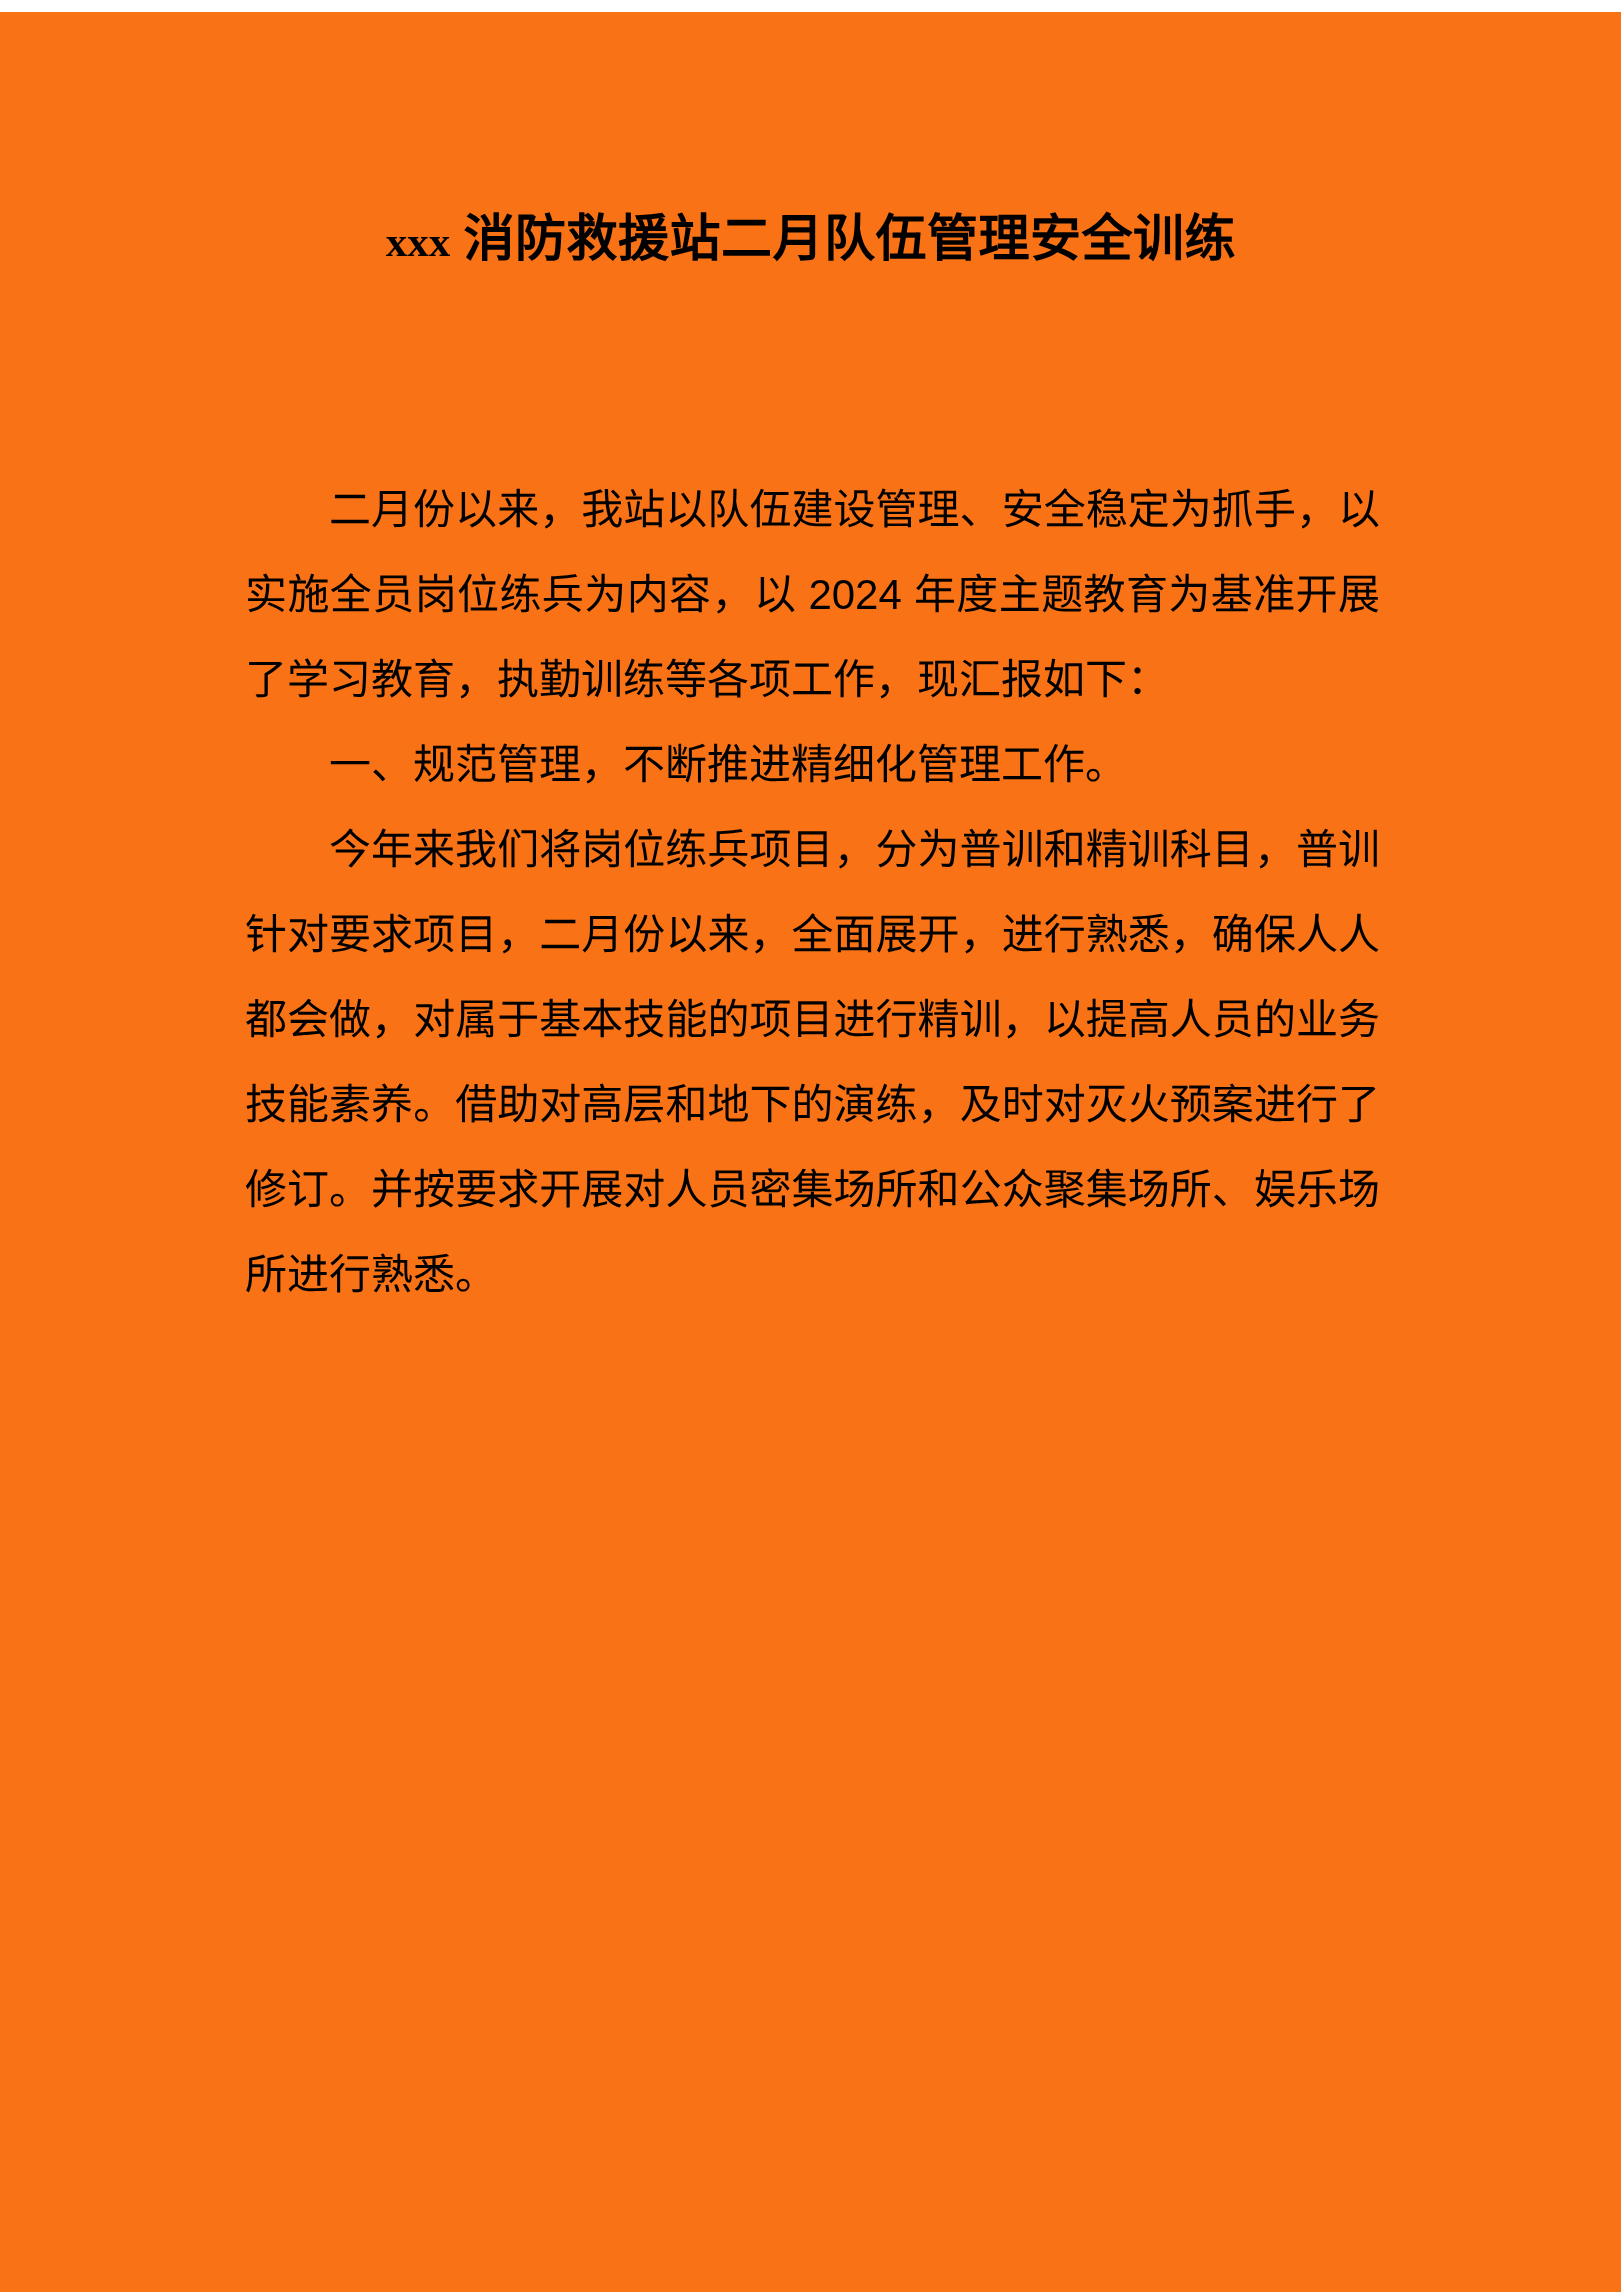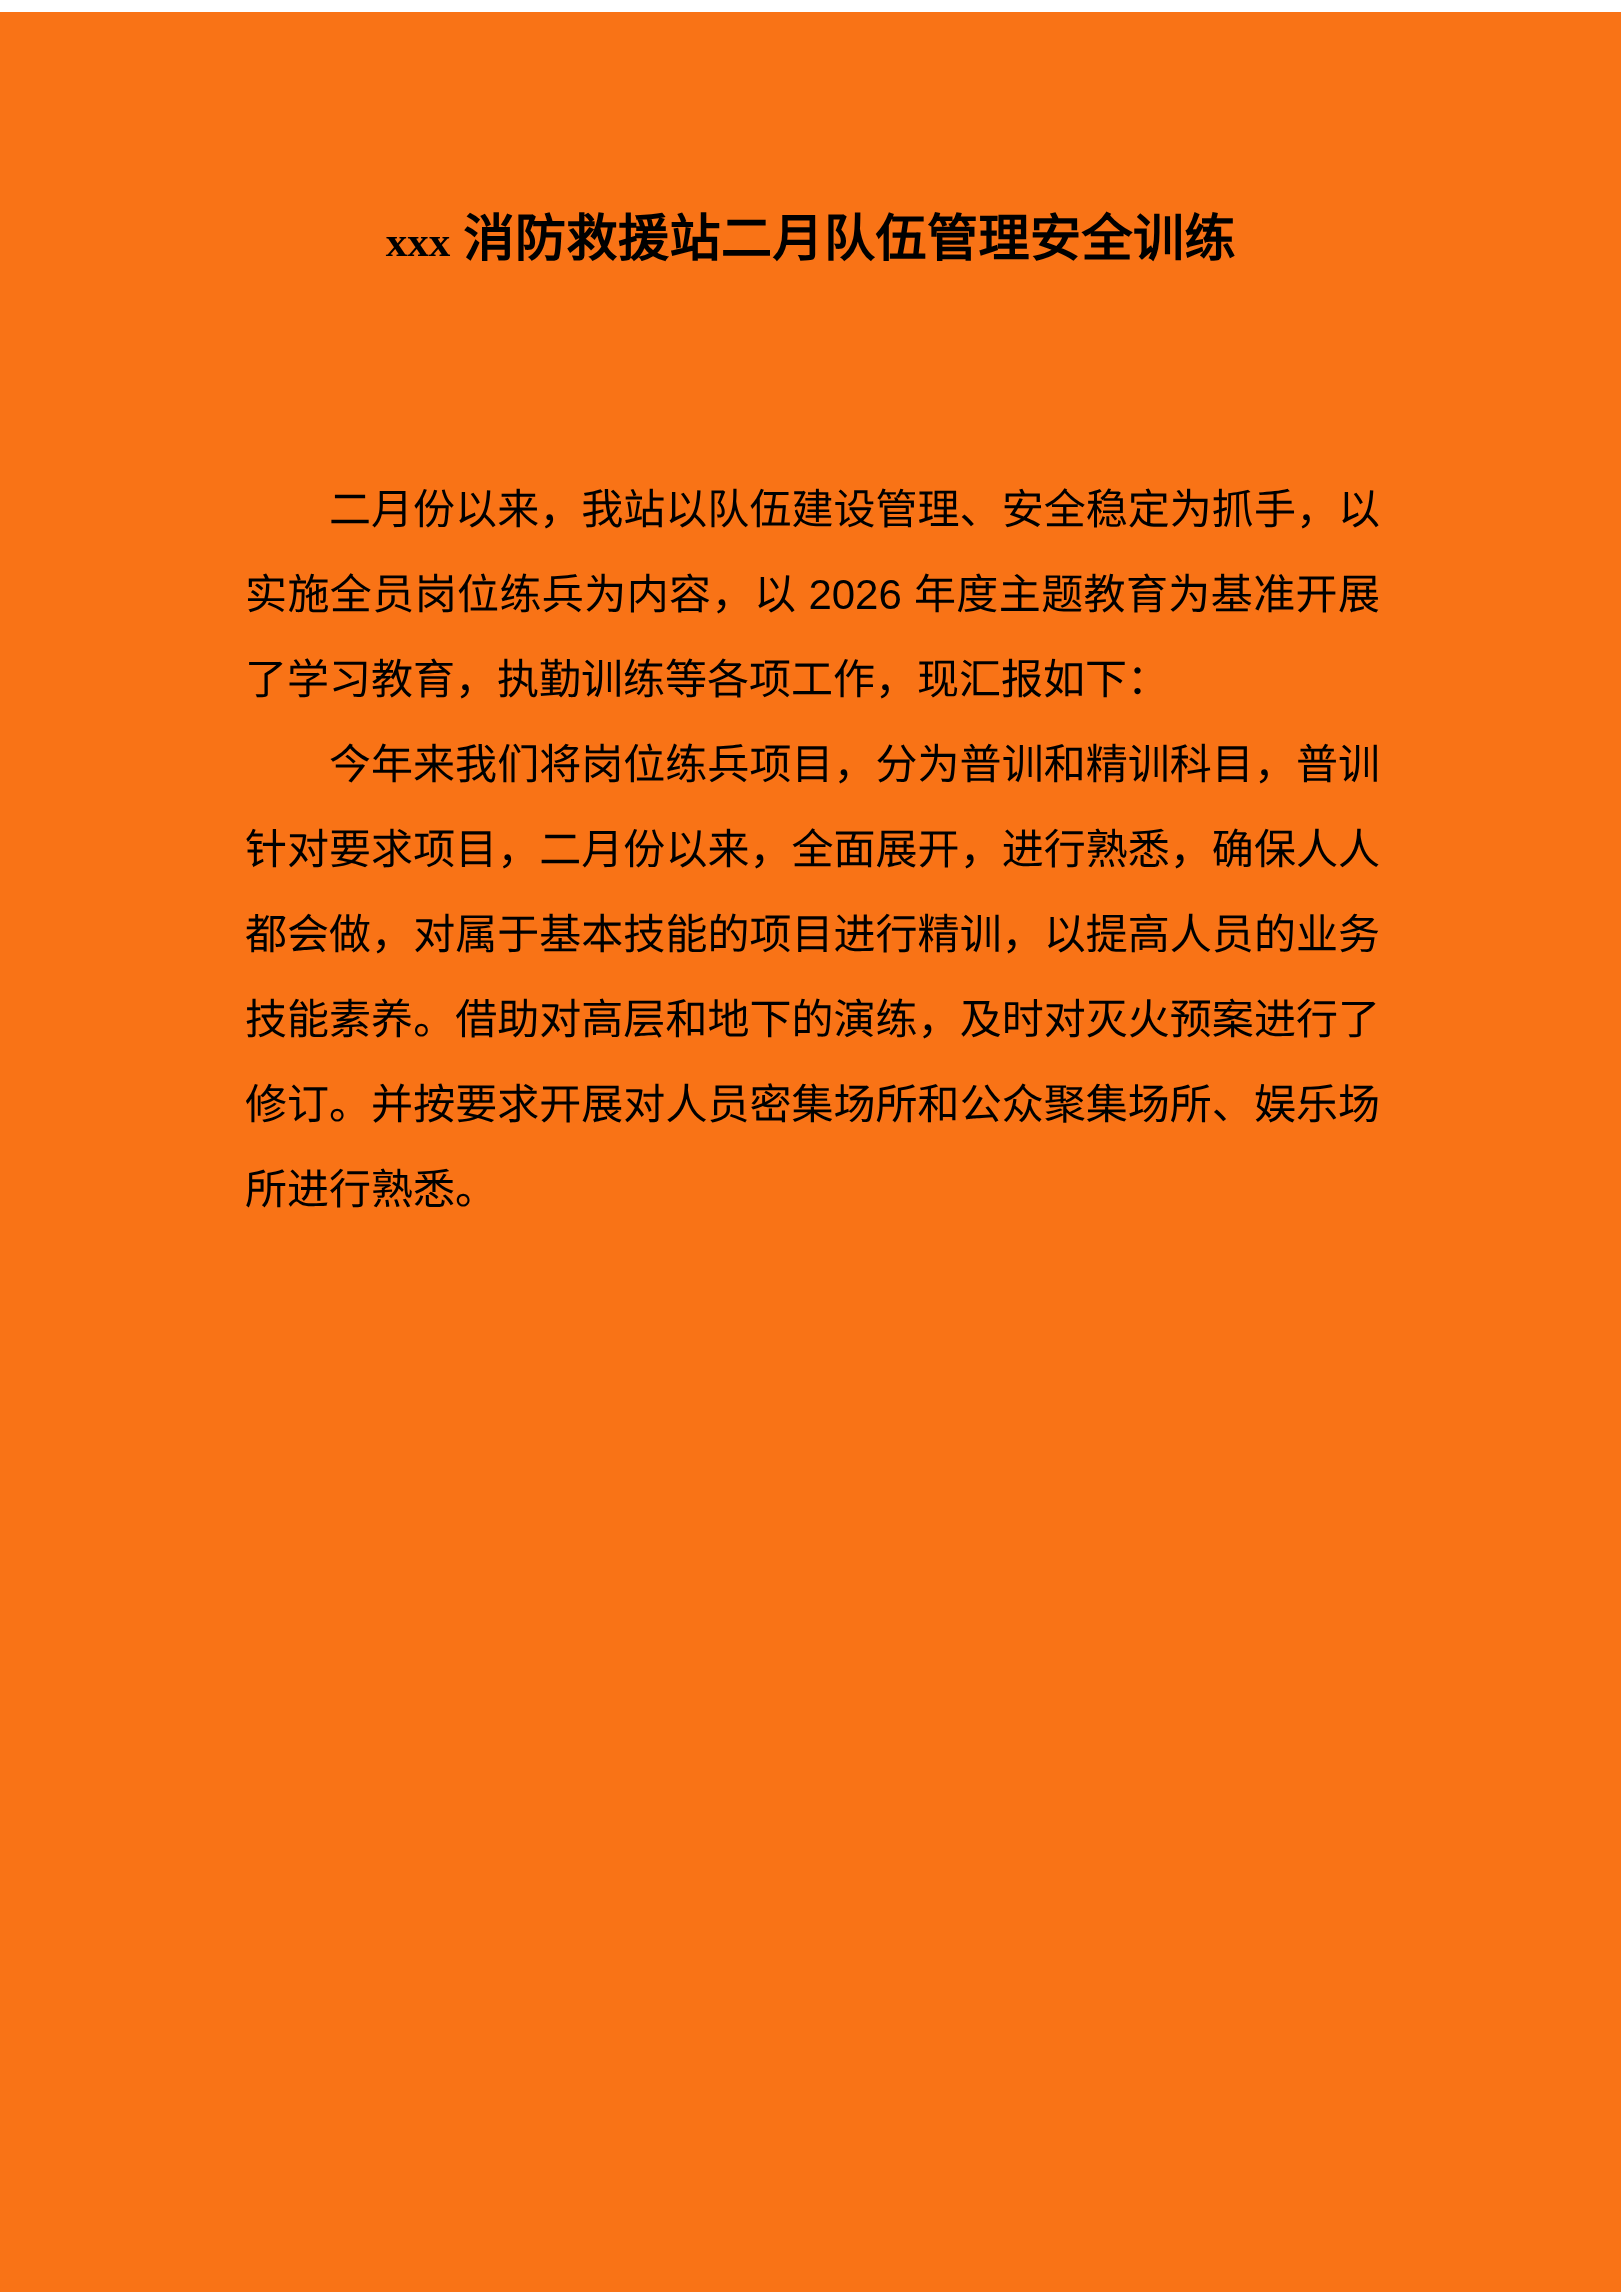--- a/index.html
+++ b/index.html
@@ -77,18 +77,19 @@
 </head>
 <body>
 
 <div class="page">
 
   <div class="doc-title">
     <span class="title-line"><span class="latin">xxx</span><span> 消防救援站二月队伍管理安全训练</span></span>
   </div>
 
   <div class="body-block">
-    <p class="para">二月份以来，我站以队伍建设管理、安全稳定为抓手，以实施全员岗位练兵为内容，以 2026 年度主题教育为基准开展了学习教育，执勤训练等各项工作，现汇报如下：</p>
+    <p class="para">二月份以来，我站以队伍建设管理、安全稳定为抓手，以实施全员岗位练兵为内容，以 2024 年度主题教育为基准开展了学习教育，执勤训练等各项工作，现汇报如下：</p>
+    <p class="para heading">一、规范管理，不断推进精细化管理工作。</p>
     <p class="para">今年来我们将岗位练兵项目，分为普训和精训科目，普训针对要求项目，二月份以来，全面展开，进行熟悉，确保人人都会做，对属于基本技能的项目进行精训，以提高人员的业务技能素养。借助对高层和地下的演练，及时对灭火预案进行了修订。并按要求开展对人员密集场所和公众聚集场所、娱乐场所进行熟悉。</p>
   </div>
 
 </div>
 
 
 </body></html>

